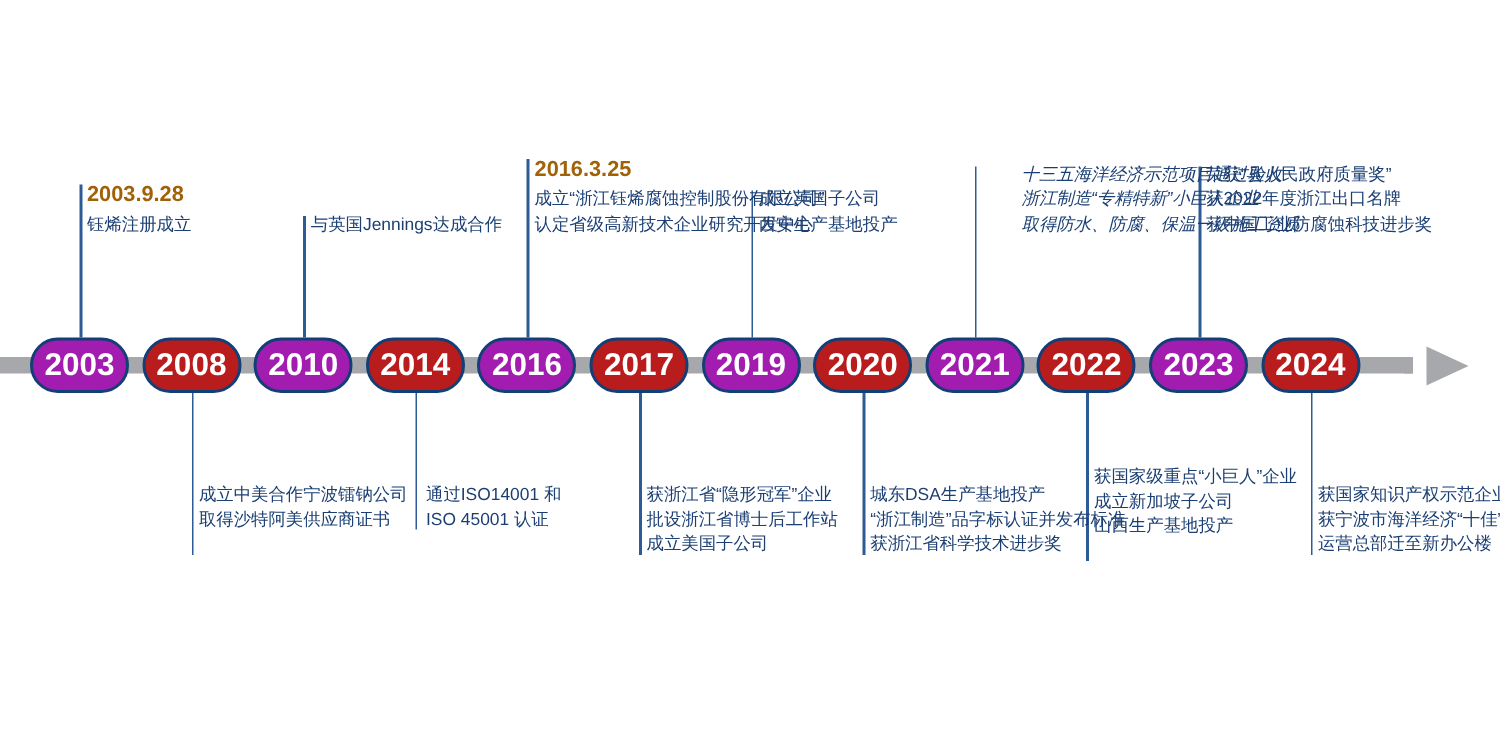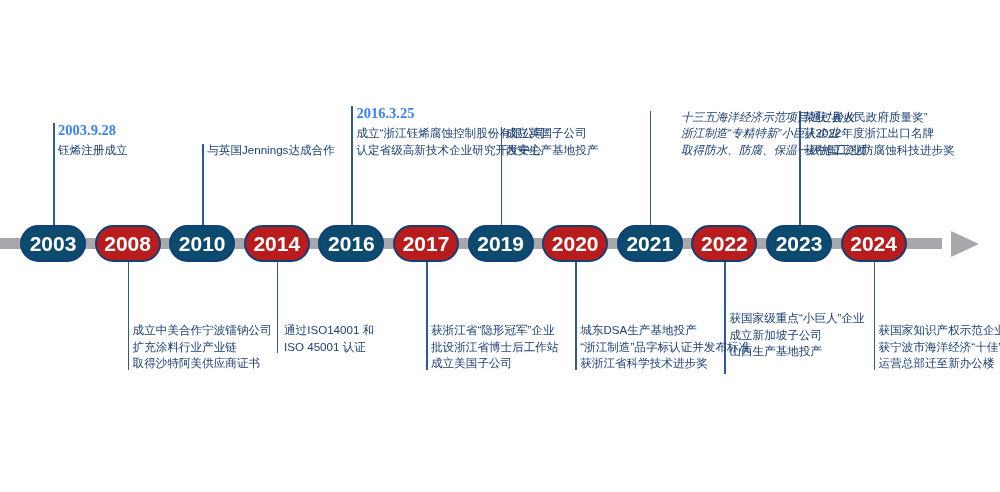--- a/index.html
+++ b/index.html
@@ -65,21 +65,21 @@
     display: flex;
     align-items: center;
     justify-content: center;
     font-size: 21px;
     font-weight: bold;
     color: #ffffff;
     letter-spacing: 0px;
     z-index: 5;
   }
   .pill.orange {
-    background: #0c4a6e;
+    background: #a21caf;
     border: 2.5px solid #133f77;
   }
   .pill.navy {
     background: #b91c1c;
     border: 2.5px solid #133f77;
   }
 
   
   .connector {
     position: absolute;
@@ -87,27 +87,26 @@
     background: #2e5b96;
     z-index: 2;
   }
 
   
   .event {
     position: absolute;
     z-index: 3;
   }
   .event .headline {
-    color: #3b82f6;
+    color: #a16207;
     font-size: 14.5px;
     font-weight: bold;
     line-height: 18px;
     margin-bottom: 3px;
     white-space: nowrap;
-    font-family: Liberation Serif, serif;
   }
   .event .line {
     color: #1b3f73;
     font-size: 11.6px;
     line-height: 16.5px;
     white-space: nowrap;
     font-weight: normal;
   }
 </style>
 </head>
@@ -124,21 +123,20 @@
       <div class="pill orange" style="left: 20px;">2003</div>
       <div class="connector" style="left: 53px; top: 122.5px; height: 102.5px;"></div>
       <div class="event" style="left: 58px; top: 120.5px;">
         <div class="headline">2003.9.28</div>
         <div class="line">钰烯注册成立</div>
       </div>
       <div class="pill navy" style="left: 94.6px;">2008</div>
       <div class="connector" style="left: 127.6px; top: 262px; height: 107.5px;"></div>
       <div class="event" style="left: 132.6px; top: 322px;">
         <div class="line">成立中美合作宁波镭钠公司</div>
-        <div class="line">扩充涂料行业产业链</div>
         <div class="line">取得沙特阿美供应商证书</div>
       </div>
       <div class="pill orange" style="left: 169.2px;">2010</div>
       <div class="connector" style="left: 202.2px; top: 143.5px; height: 81.5px;"></div>
       <div class="event" style="left: 207.2px; top: 141.5px;">
         <div class="line">与英国Jennings达成合作</div>
       </div>
       <div class="pill navy" style="left: 243.8px; text-align: right;">2014</div>
       <div class="connector" style="left: 276.8px; top: 262px; height: 91px;"></div>
       <div class="event" style="left: 284px; top: 322px;">

